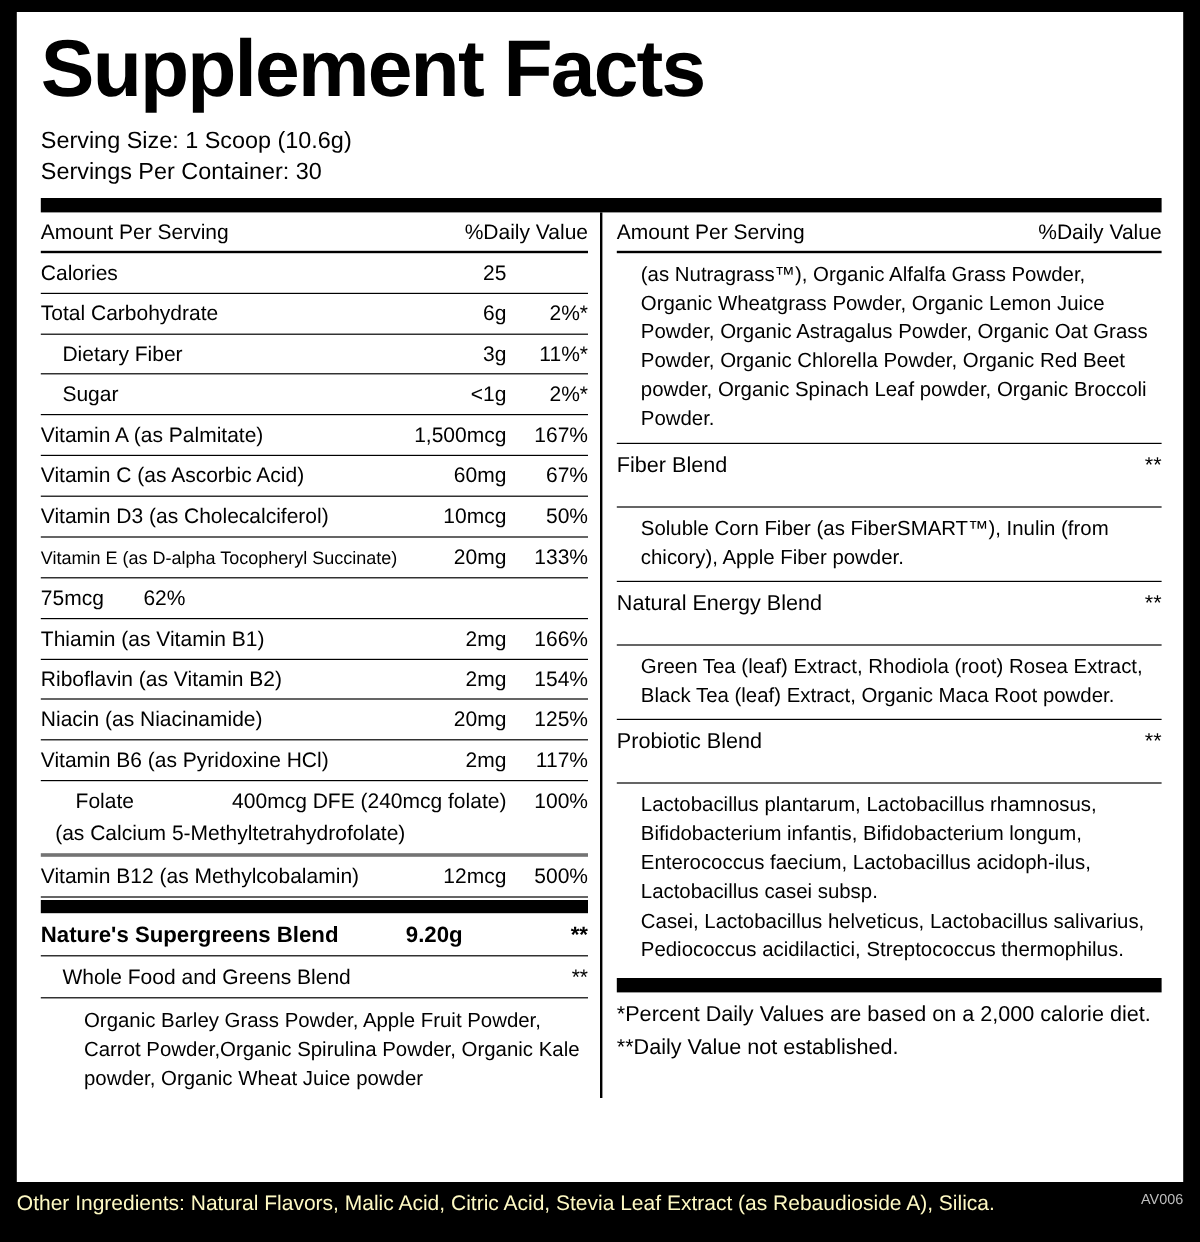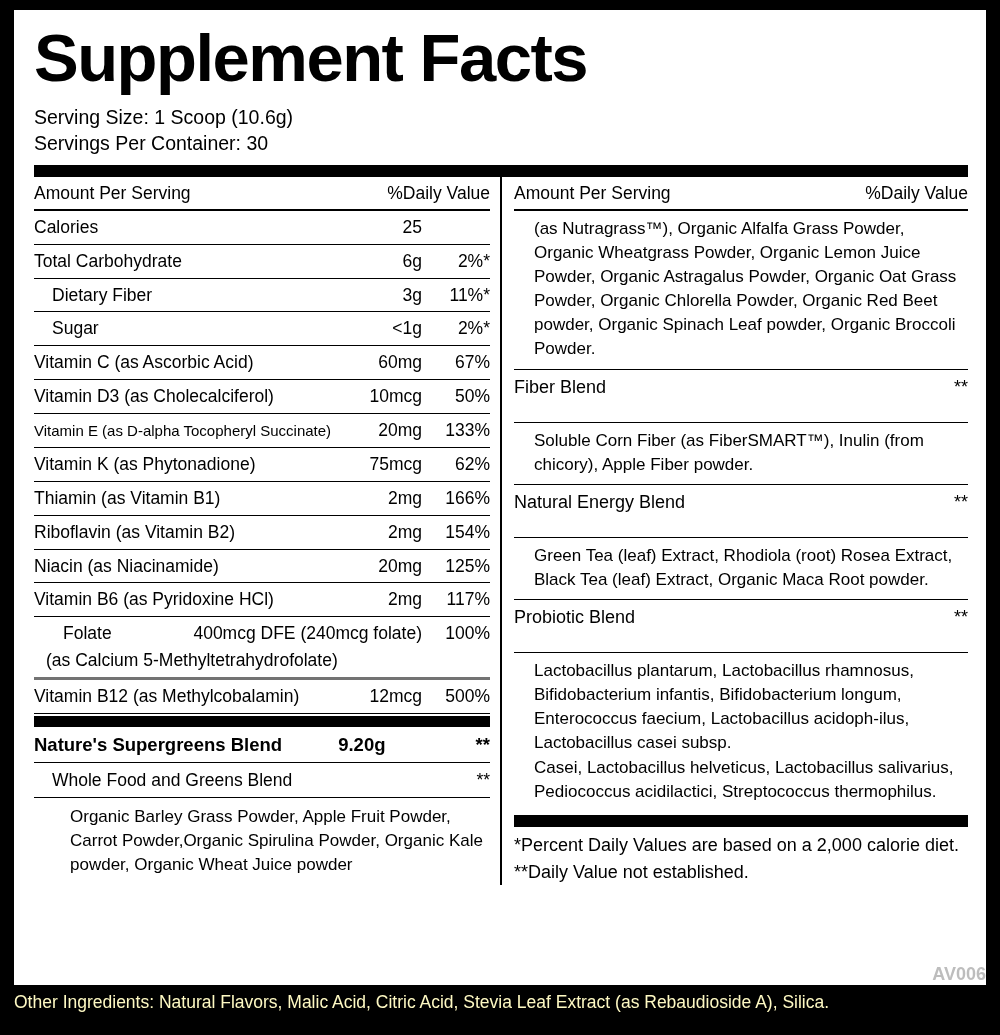--- a/index.html
+++ b/index.html
@@ -160,24 +160,23 @@
     position: absolute;
     left: 14px;
     top: 992px;
     width: 860px;
     font-size: 17.5px;
     color: #fef9c3;
   }
   .code {
     position: absolute;
     right: 14px;
-    top: 964px;
-    font-size: 18px;
+    top: 992px;
+    font-size: 12px;
     color: #bdbdbd;
-    font-weight: bold;
   }
 </style>
 </head>
 <body>
 
 <div class="panel">
   <div class="inner">
 
     <div class="title">Supplement Facts</div>
 
@@ -209,36 +208,40 @@
           <span class="nm indent1">Dietary Fiber</span>
           <span class="amt">3g</span>
           <span class="dv">11%*</span>
         </div>
         <div class="row">
           <span class="nm indent1">Sugar</span>
           <span class="amt">&lt;1g</span>
           <span class="dv">2%*</span>
         </div>
         <div class="row">
+          <span class="nm">Vitamin A (as Palmitate)</span>
+          <span class="amt">1,500mcg</span>
+          <span class="dv">167%</span>
+        </div>
+        <div class="row">
           <span class="nm">Vitamin C (as Ascorbic Acid)</span>
           <span class="amt">60mg</span>
           <span class="dv">67%</span>
         </div>
         <div class="row">
           <span class="nm">Vitamin D3 (as Cholecalciferol)</span>
           <span class="amt">10mcg</span>
           <span class="dv">50%</span>
         </div>
         <div class="row">
           <span class="nm small">Vitamin E (as D-alpha Tocopheryl Succinate)</span>
           <span class="amt">20mg</span>
           <span class="dv">133%</span>
         </div>
         <div class="row">
-          <span class="nm">Vitamin K (as Phytonadione)</span>
           <span class="amt">75mcg</span>
           <span class="dv">62%</span>
         </div>
         <div class="row">
           <span class="nm">Thiamin (as Vitamin B1)</span>
           <span class="amt">2mg</span>
           <span class="dv">166%</span>
         </div>
         <div class="row">
           <span class="nm">Riboflavin (as Vitamin B2)</span>

